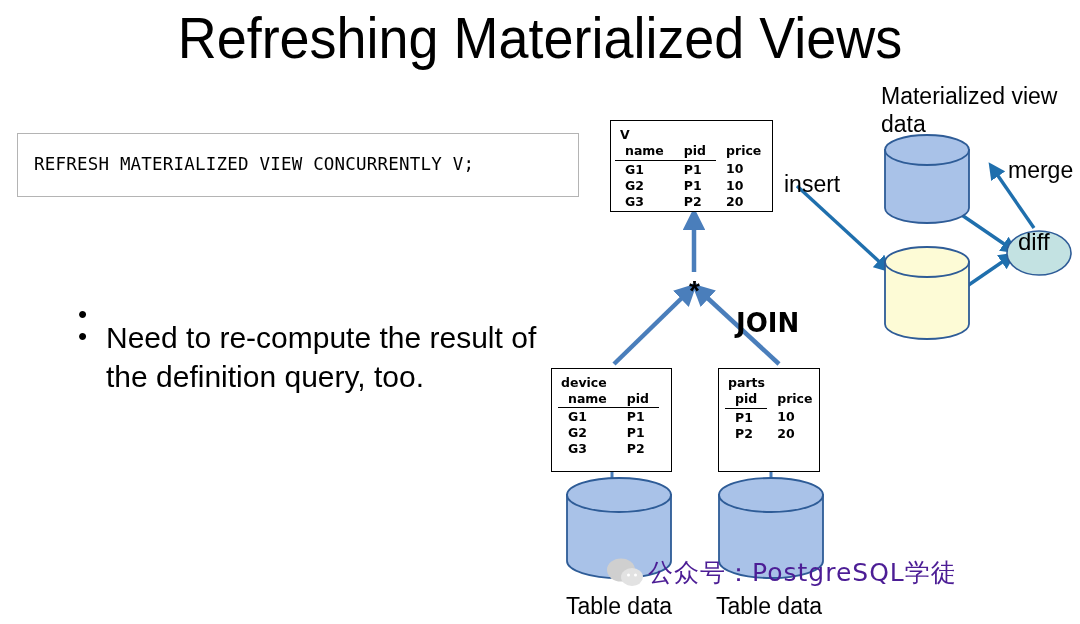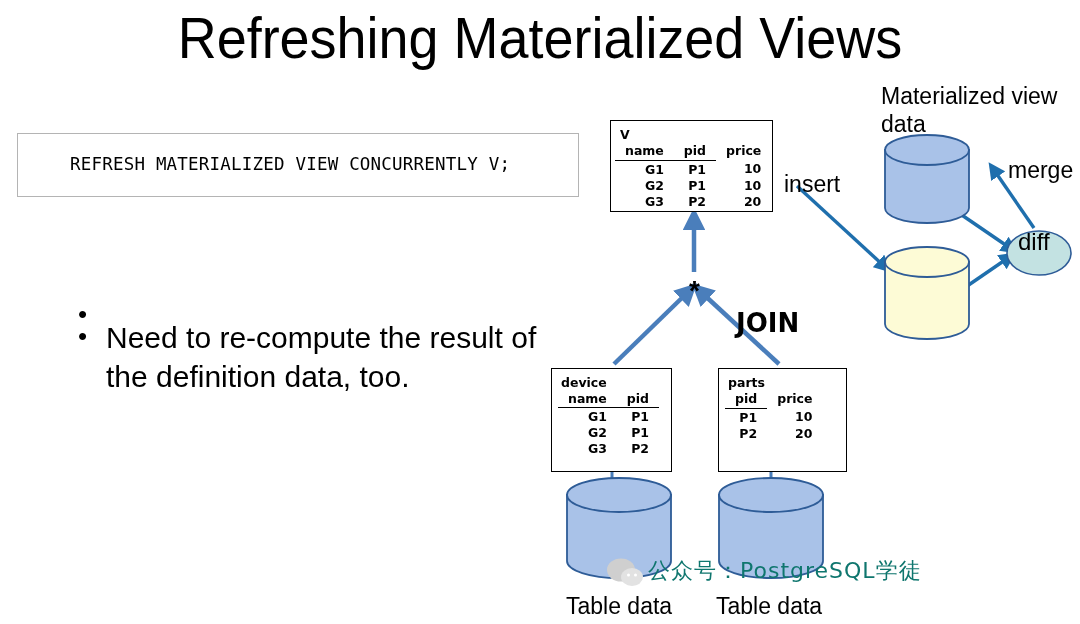--- a/index.html
+++ b/index.html
@@ -32,21 +32,20 @@
     border:1px solid #b4b4b4;
     background:#ffffff;
     box-sizing:border-box;
   }
   .codebox .code{
     position:absolute;left:16px;top:20px;
     font-family:"DejaVu Sans Mono","Liberation Mono", monospace;
     font-size:17.5px;
     letter-spacing:.2px;
     white-space:nowrap;
-    margin-left:36px;
   }
 
   
   .bullets{
     position:absolute;left:60px;top:296px;width:500px;
   }
   .bullet{
     position:relative;
     padding-left:46px;
     font-size:30px;
@@ -76,28 +75,28 @@
     font-weight:bold;
   }
   .tbox th{
     font-weight:bold;
     text-align:center;
     padding:0 10px 1px 10px;
     border-bottom:1.4px solid #000;
   }
   .tbox th.nounder{border-bottom:none;padding-bottom:2px;}
   .tbox td{
-    text-align:right;
+    text-align:left;
     padding:1px 10px 0 10px;
   }
 
   #box-v{left:610px;top:120px;width:163px;height:92px;}
   #box-v table{left:4px;}
   #box-device{left:551px;top:368px;width:121px;height:104px;}
-  #box-parts{left:718px;top:368px;width:129px;height:104px;}
+  #box-parts{left:718px;top:368px;width:102px;height:104px;}
 
   
   .lbl{position:absolute;font-size:23px;line-height:28px;}
   #lbl-insert{left:784px;top:170px;}
   #lbl-merge{left:1008px;top:156px;}
   #lbl-diff{left:1018px;top:228px;font-size:24px;z-index:6;}
   #lbl-mv{left:881px;top:82px;width:200px;}
   #lbl-temp{left:888px;top:358px;}
   #lbl-td1{left:566px;top:592px;}
   #lbl-td2{left:716px;top:592px;}
@@ -116,21 +115,21 @@
   #arrows{position:absolute;left:0;top:0;width:1080px;height:624px;pointer-events:none;}
 
   
   #diff-ellipse{
     position:absolute;left:1006px;top:230px;width:66px;height:46px;
   }
 
   
   .watermark{
     position:absolute;left:648px;top:556px;
-    font-size:22px;color:#0f766e;
+    font-size:25px;color:#4c1d95;
     font-family:"DejaVu Sans","Liberation Sans",sans-serif;
     white-space:nowrap;
     letter-spacing:1px;
   }
   .wm-logo{position:absolute;left:606px;top:556px;width:38px;height:34px;}
 </style>
 </head>
 <body>
 
 <div class="slide">
@@ -140,21 +139,21 @@
   <div class="codebox">
     <div class="code">REFRESH MATERIALIZED VIEW CONCURRENTLY V;</div>
   </div>
 
   <div class="bullets">
     <div class="bullet">
       <span class="dot">•</span>
     </div>
     <div class="bullet">
       <span class="dot">•</span>
-      <span>Need to re-compute the result of the definition data, too.</span>
+      <span>Need to re-compute the result of the definition query, too.</span>
     </div>
   </div>
 
   <svg id="arrows" viewBox="0 0 1080 624">
     <defs>
       <marker id="ah" markerWidth="5" markerHeight="5" refX="2.2" refY="2.5" orient="auto">
         <path d="M0,0 L5,2.5 L0,5 z" fill="#4a7ebb"></path>
       </marker>
       <marker id="ahd" markerWidth="5" markerHeight="5" refX="2.2" refY="2.5" orient="auto">
         <path d="M0,0 L5,2.5 L0,5 z" fill="#1f6fad"></path>

